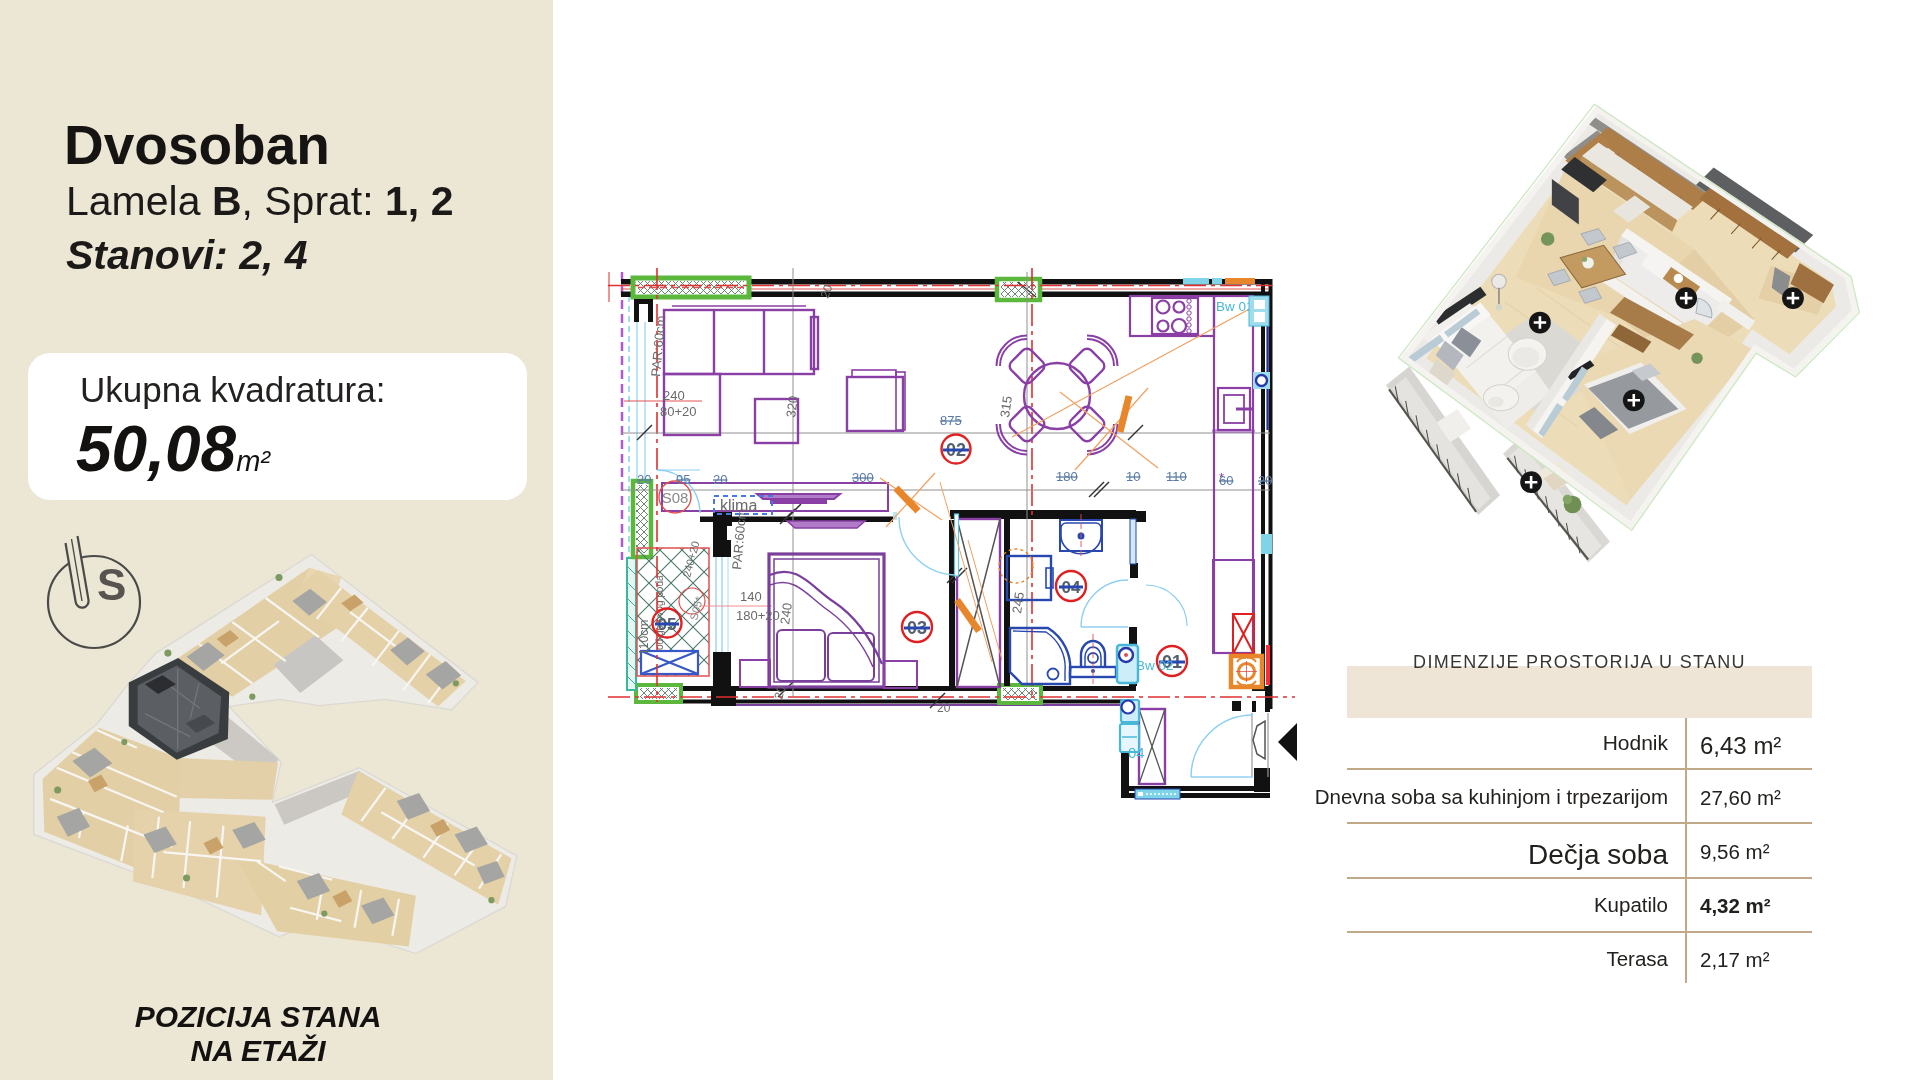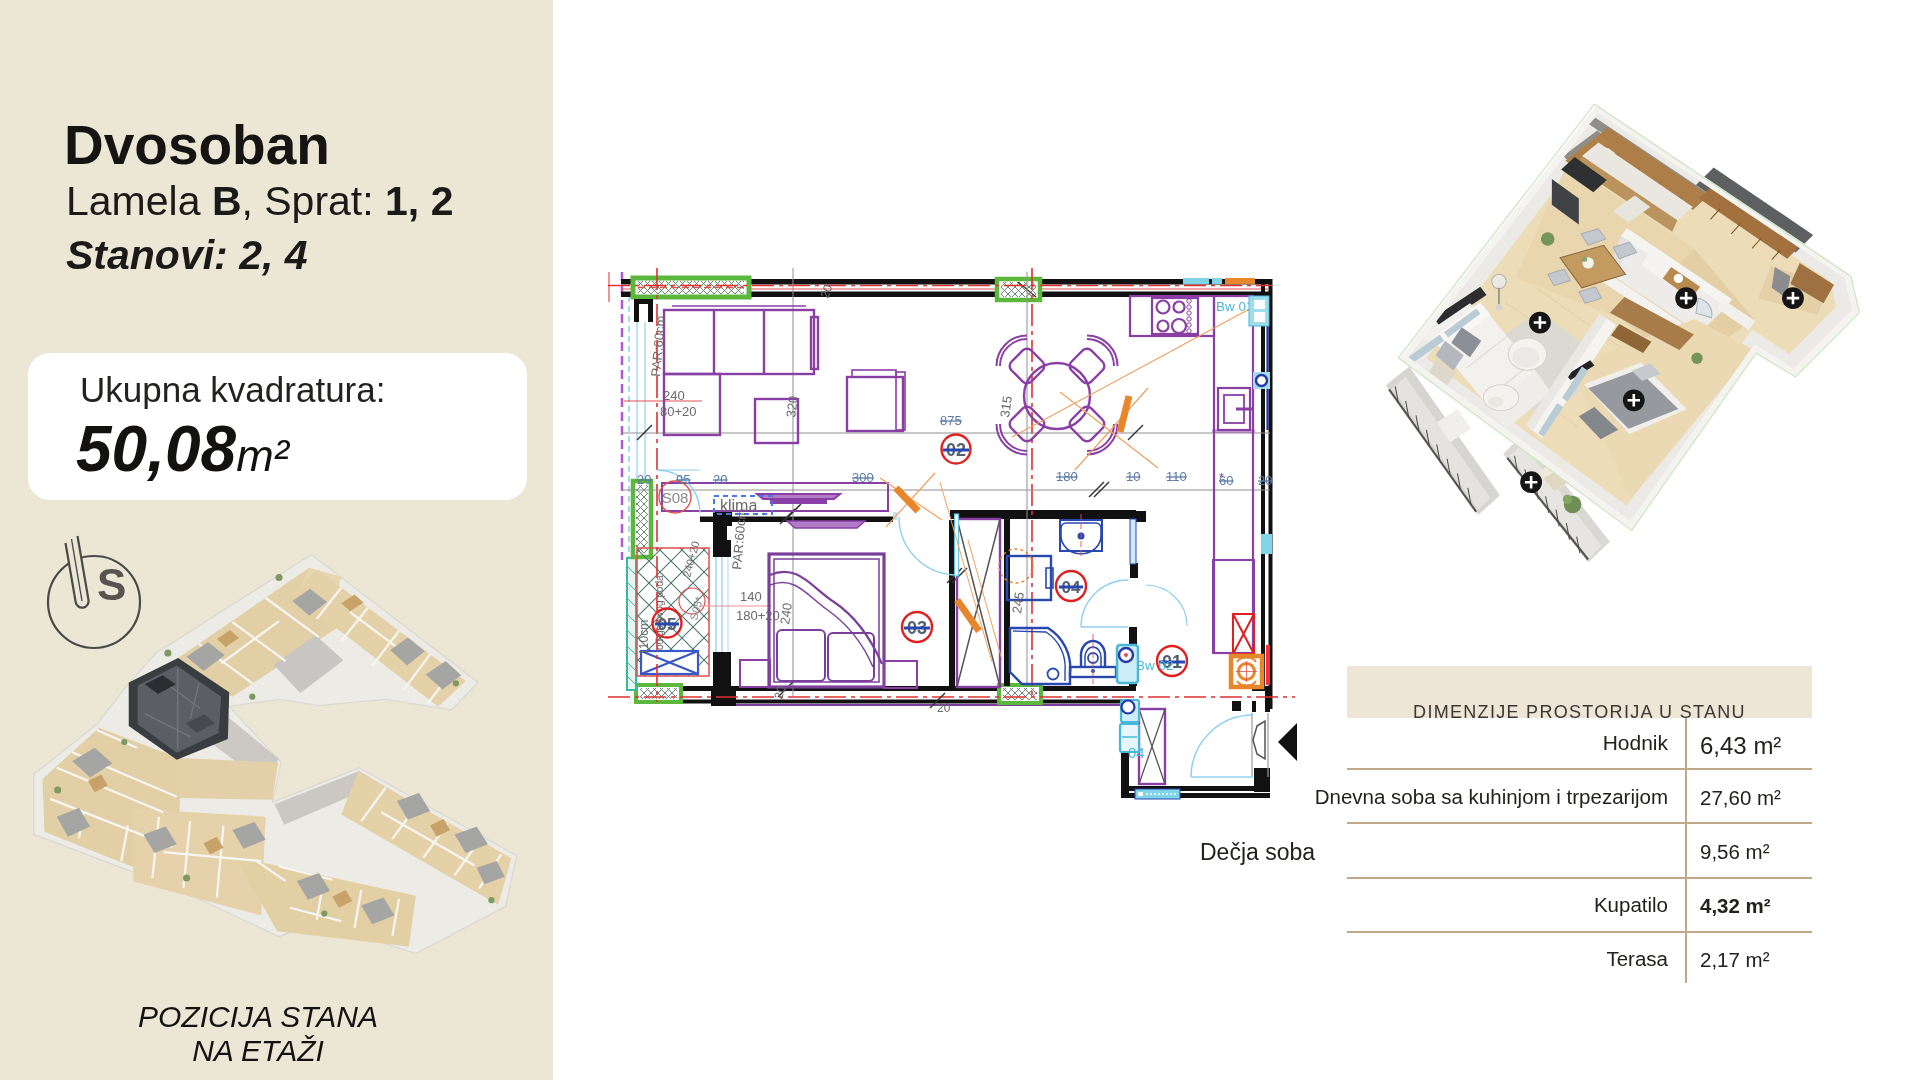--- a/index.html
+++ b/index.html
@@ -14,48 +14,48 @@
 <div class="abs" style="left:64px;top:113px;font-size:55px;font-weight:800;color:#161412;letter-spacing:0px;">Dvosoban</div>
 
 <div class="abs" style="left:66px;top:178px;font-size:41px;font-weight:400;color:#1c1a18;">Lamela <b>B</b>, Sprat: <b>1, 2</b></div>
 
 <div class="abs" style="left:66px;top:232px;font-size:41px;font-weight:700;font-style:italic;color:#1c1a18;">Stanovi: 2, 4</div>
 
 <div class="abs" style="left:28px;top:353px;width:499px;height:147px;background:#ffffff;border-radius:22px;"></div>
 
 <div class="abs" style="left:80px;top:370px;font-size:35px;font-weight:500;color:#242220;">Ukupna kvadratura:</div>
 
-<div class="abs" style="left:76px;top:412px;font-size:64px;font-weight:700;font-style:italic;color:#141210;">50,08<span style="font-size:45px;font-weight:400;">m²</span></div>
+<div class="abs" style="left:76px;top:412px;font-size:64px;font-weight:700;font-style:italic;color:#141210;">50,08<span style="font-size:29px;font-weight:400;">m²</span></div>
 
 <svg class="abs" style="left:40px;top:528px;" width="120" height="135" viewBox="0 0 120 135">
   <circle cx="54" cy="74" r="46" fill="none" stroke="#4a4a48" stroke-width="2.2"></circle>
   <path d="M 37.5 8 L 48.5 72 A 6.5 6.5 0 0 1 35.7 74.3 L 25.5 15" fill="#ece7d5" stroke="#4a4a48" stroke-width="2.2" stroke-linejoin="round"></path>
   <line x1="31.5" y1="11" x2="42" y2="73" stroke="#4a4a48" stroke-width="1.4"></line>
   <text x="57" y="72" font-size="44" font-weight="800" fill="#57544f" font-style="normal">S</text>
 </svg>
 
-<div class="abs" style="left:0px;top:1000px;width:516px;text-align:center;font-size:30px;line-height:34px;font-weight:400;font-style:italic;color:#141210;">POZICIJA STANA<br>NA ETAŽI</div>
+<div class="abs" style="left:0px;top:1000px;width:516px;text-align:center;font-size:30px;line-height:34px;font-weight:700;font-style:italic;color:#141210;">POZICIJA STANA<br>NA ETAŽI</div>
 
 <div class="abs" style="left:1347px;top:666px;width:465px;height:52px;background:#eee5d6;"></div>
-<div class="abs" style="left:1347px;top:686px;width:465px;height:64px;line-height:52px;text-align:center;font-size:18px;letter-spacing:1.3px;color:#3a3733;font-weight:400;">DIMENZIJE PROSTORIJA U STANU</div>
+<div class="abs" style="left:1347px;top:636px;width:465px;height:64px;line-height:52px;text-align:center;font-size:18px;letter-spacing:1.3px;color:#3a3733;font-weight:400;">DIMENZIJE PROSTORIJA U STANU</div>
 
 <div class="abs" style="left:1685px;top:718px;width:1.5px;height:265px;background:#c0a988;"></div>
 
 <div class="abs" style="left:1347px;top:768px;width:465px;height:1.5px;background:#c0a988;"></div>
 <div class="abs" style="left:1347px;top:822px;width:465px;height:1.5px;background:#c0a988;"></div>
 <div class="abs" style="left:1347px;top:877px;width:465px;height:1.5px;background:#c0a988;"></div>
 <div class="abs" style="left:1347px;top:931px;width:465px;height:1.5px;background:#c0a988;"></div>
 
 <div class="abs" style="left:1200px;top:731px;width:468px;text-align:right;font-size:21px;color:#23211e;">Hodnik</div>
 <div class="abs" style="left:1700px;top:732px;font-size:24px;color:#23211e;">6,43 m²</div>
 
 <div class="abs" style="left:1200px;top:785px;width:468px;text-align:right;font-size:20.5px;color:#23211e;">Dnevna soba sa kuhinjom i trpezarijom</div>
 <div class="abs" style="left:1700px;top:786px;font-size:20.5px;color:#23211e;">27,60 m²</div>
 
-<div class="abs" style="left:1200px;top:839px;width:468px;text-align:left;font-size:23px;color:#23211e;">Dečja soba</div>
+<div class="abs" style="left:1200px;top:839px;width:468px;text-align:right;font-size:28px;color:#23211e;">Dečja soba</div>
 <div class="abs" style="left:1700px;top:840px;font-size:20.5px;color:#23211e;">9,56 m²</div>
 
 <div class="abs" style="left:1200px;top:893px;width:468px;text-align:right;font-size:20.5px;color:#23211e;">Kupatilo</div>
 <div class="abs" style="left:1700px;top:894px;font-size:20.5px;color:#23211e;font-weight:bold;">4,32 m²</div>
 
 <div class="abs" style="left:1200px;top:947px;width:468px;text-align:right;font-size:20.5px;color:#23211e;">Terasa</div>
 <div class="abs" style="left:1700px;top:948px;font-size:20.5px;color:#23211e;">2,17 m²</div>
 
 <svg class="abs" style="left:595px;top:262px;" width="715" height="560" viewBox="595 262 715 560" fill="none">
 <defs>

